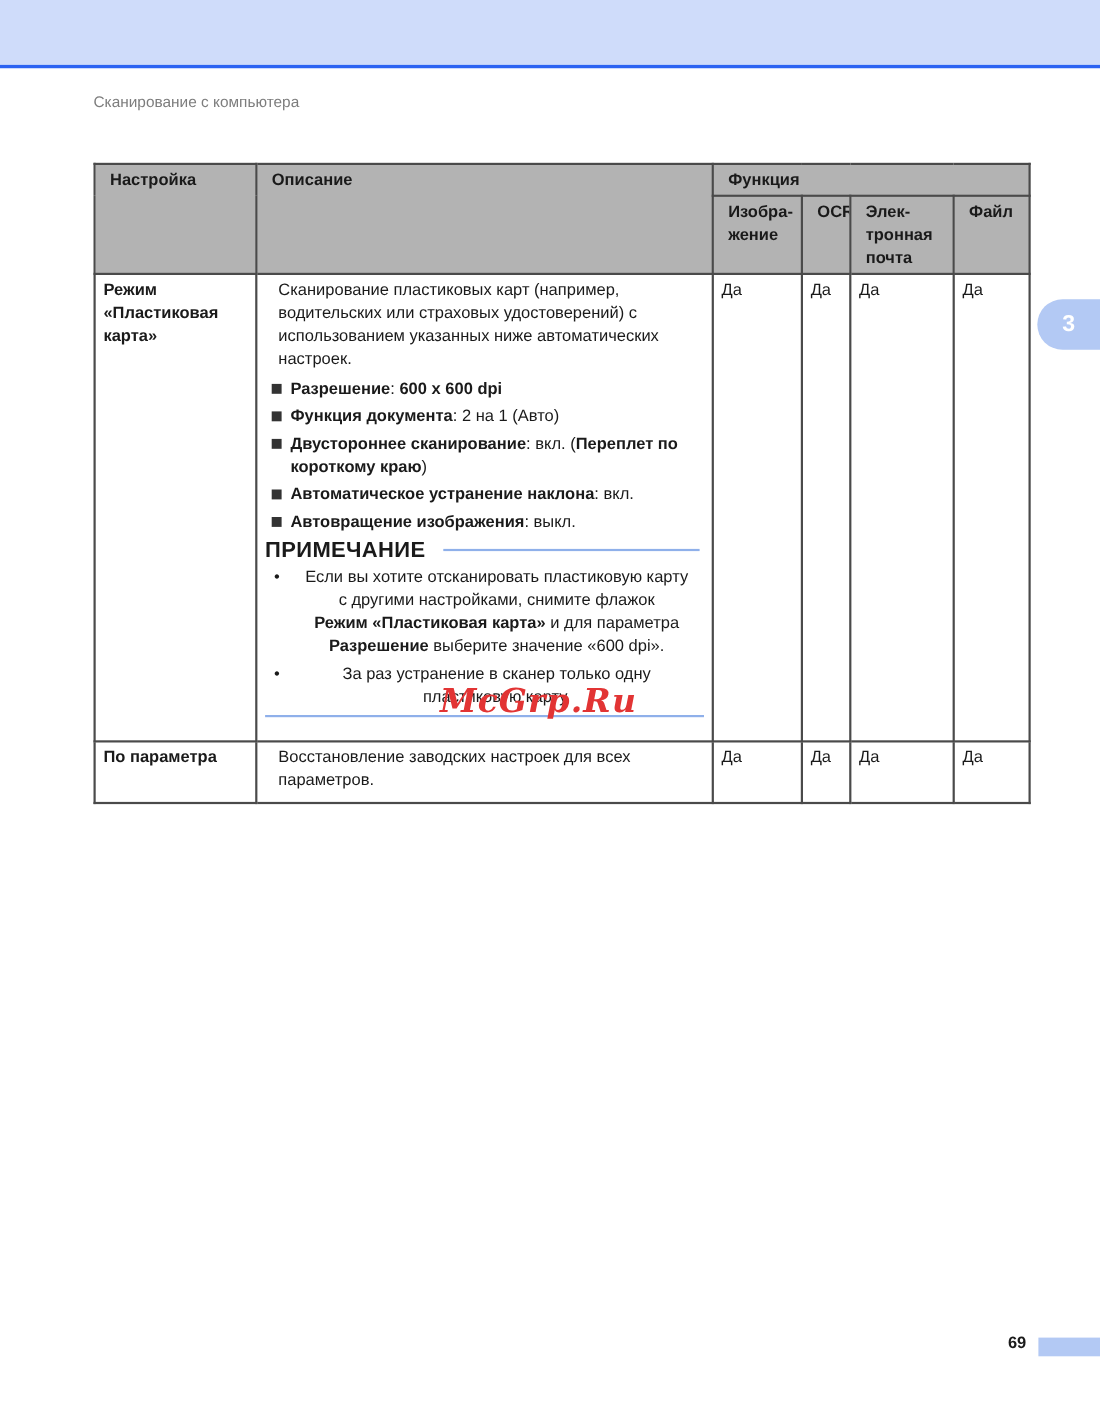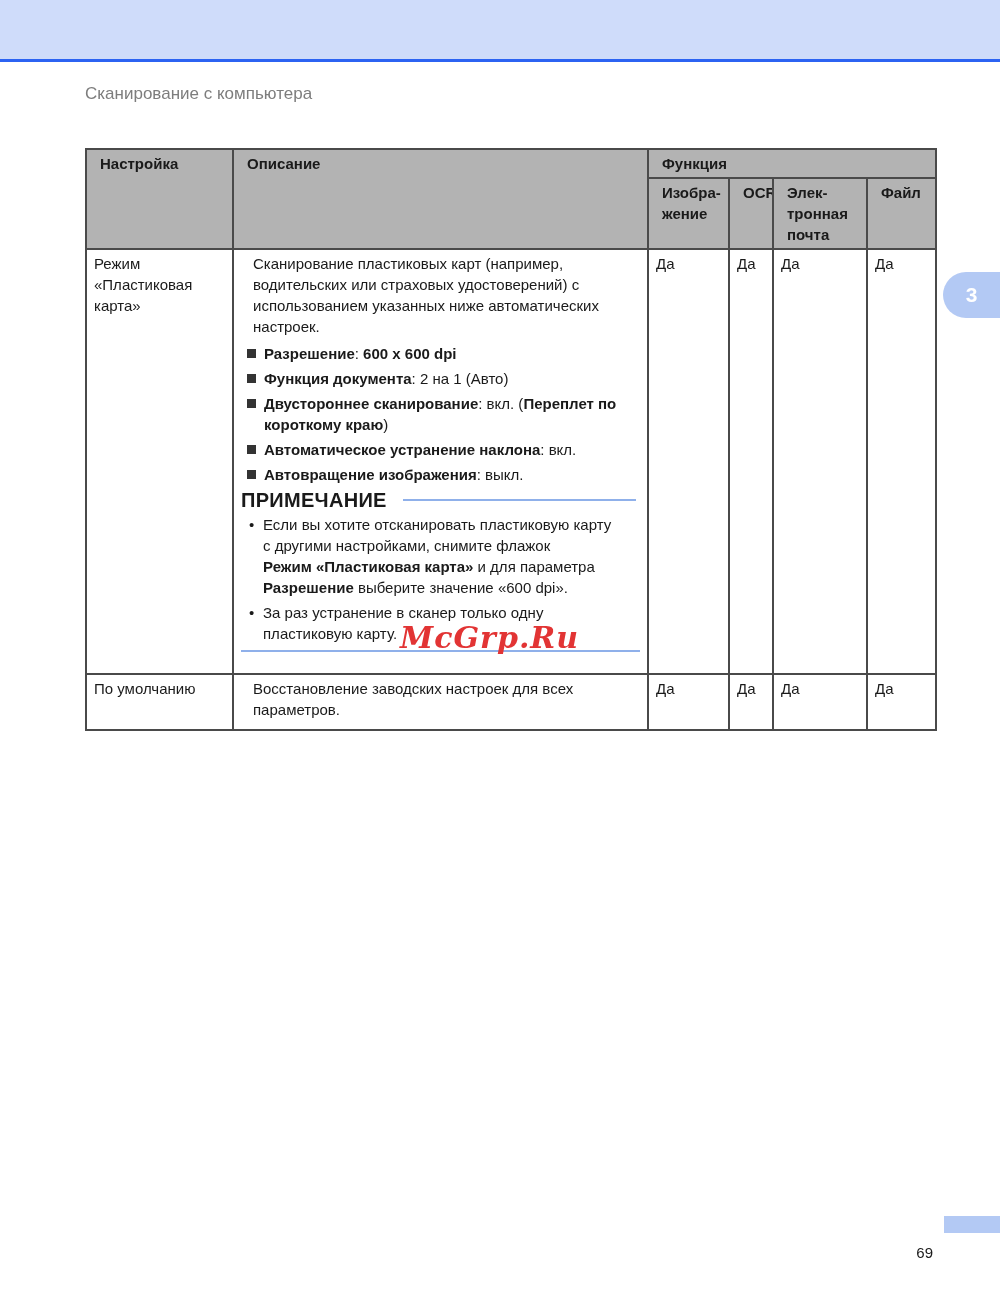--- a/index.html
+++ b/index.html
@@ -7,53 +7,53 @@
     --table-border:#4a4a4a; --note-line:#8fb0ea; --watermark:#e23434;
     --tab-bg:#b3c9f4; --tab-text:#ffffff; --text:#1a1a1a; --crumb:#7d7d7d;
   }
   html,body{margin:0;padding:0;}
   body{
     width:1000px;height:1294px;position:relative;background:#fff;overflow:hidden;
     font-family:"Liberation Sans",sans-serif;color:var(--text);
   }
   .banner{position:absolute;left:0;top:0;width:1000px;height:59px;
     background:var(--banner-bg);border-bottom:3px solid var(--banner-line);}
-  .crumb{position:absolute;left:85px;top:84px;font-size:17px;color:var(--crumb);}
+  .crumb{position:absolute;left:85px;top:84px;font-size:14px;color:var(--crumb);}
   .chapter-tab{position:absolute;left:943px;top:272px;width:57px;height:46px;
     background:var(--tab-bg);border-radius:23px 0 0 23px;display:flex;
     align-items:center;justify-content:center;color:var(--tab-text);
     font-size:21px;font-weight:bold;}
   table.settings{position:absolute;left:85px;top:148px;width:850px;
     border-collapse:collapse;table-layout:fixed;font-size:15px;line-height:21px;}
   table.settings th,table.settings td{
     border:2px solid var(--table-border);vertical-align:top;text-align:left;
     padding:3px 7px;overflow:hidden;}
   table.settings th{background:var(--header-bg);font-weight:bold;white-space:pre-line;padding-left:13px;}
   th.hb{border-bottom:3px solid #222;}
   tr.hrowA{height:25px;} tr.hrowB{height:66px;} tr.row1{height:425px;} tr.row2{height:47px;}
-  td.setting{font-weight:normal;white-space:pre-line;padding-top:5px;}
+  td.setting{font-weight:bold;white-space:pre-line;padding-top:5px;}
   td.desc{padding:5px 9px 3px 9px;}
   td.yes{padding-top:5px;margin-top:43px;}
   td.desc p{margin:0 0 6px 12px;white-space:pre-line;}
   ul.sq{list-style:none;margin:0;padding:0 0 0 6px;}
   ul.sq li{position:relative;padding-left:17px;margin:0 0 4px 0;white-space:pre-line;}
   ul.sq li::before{content:"";position:absolute;left:0;top:6px;width:9px;height:9px;background:#333;}
-  .note{margin-top:0;}
+  .note{margin-top:0;text-align:center;}
   .note-head{display:flex;align-items:center;margin:0 0 3px 0;}
   .note-title{font-size:20px;font-weight:bold;line-height:22px;letter-spacing:.3px;}
   .note-rule{flex:1;height:2px;background:var(--note-line);margin-left:16px;margin-right:4px;}
   ul.dot{list-style:none;margin:0;padding:0 0 0 6px;}
   ul.dot li{position:relative;padding-left:16px;margin:0 0 4px 0;white-space:pre-line;}
   ul.dot li::before{content:"\2022";position:absolute;left:2px;top:0;}
   .note-rule-bottom{height:2px;background:var(--note-line);margin-top:6px;}
   .b{font-weight:bold;}
   .watermark{position:absolute;left:400px;top:620px;
     font-family:"DejaVu Serif",serif;font-style:italic;font-weight:bold;
     font-size:30px;color:var(--watermark);letter-spacing:1px;z-index:5;white-space:nowrap;}
-  .pageno{position:absolute;right:67px;top:1244px;font-size:15px;font-weight:normal;}
+  .pageno{position:absolute;right:67px;top:1212px;font-size:15px;font-weight:bold;}
   .footer-rect{position:absolute;left:944px;top:1216px;width:56px;height:17px;background:var(--tab-bg);}
 </style>
 </head>
 <body>
 
 <div class="banner"></div>
 <div class="crumb">Сканирование с компьютера</div>
 <div class="chapter-tab">
   <span>3</span>
 </div>
@@ -114,21 +114,21 @@
         </ul>
         <div class="note-rule-bottom"></div>
       </div>
     </td>
     <td class="yes">Да</td>
     <td class="yes">Да</td>
     <td class="yes">Да</td>
     <td class="yes">Да</td>
   </tr>
   <tr class="row2">
-    <td class="setting">По умолчанию</td>
+    <td class="setting">По параметра</td>
     <td class="desc">
       <p>Восстановление заводских настроек для всех
 параметров.</p>
     </td>
     <td class="yes">Да</td>
     <td class="yes">Да</td>
     <td class="yes">Да</td>
     <td class="yes">Да</td>
   </tr>
 </tbody>

